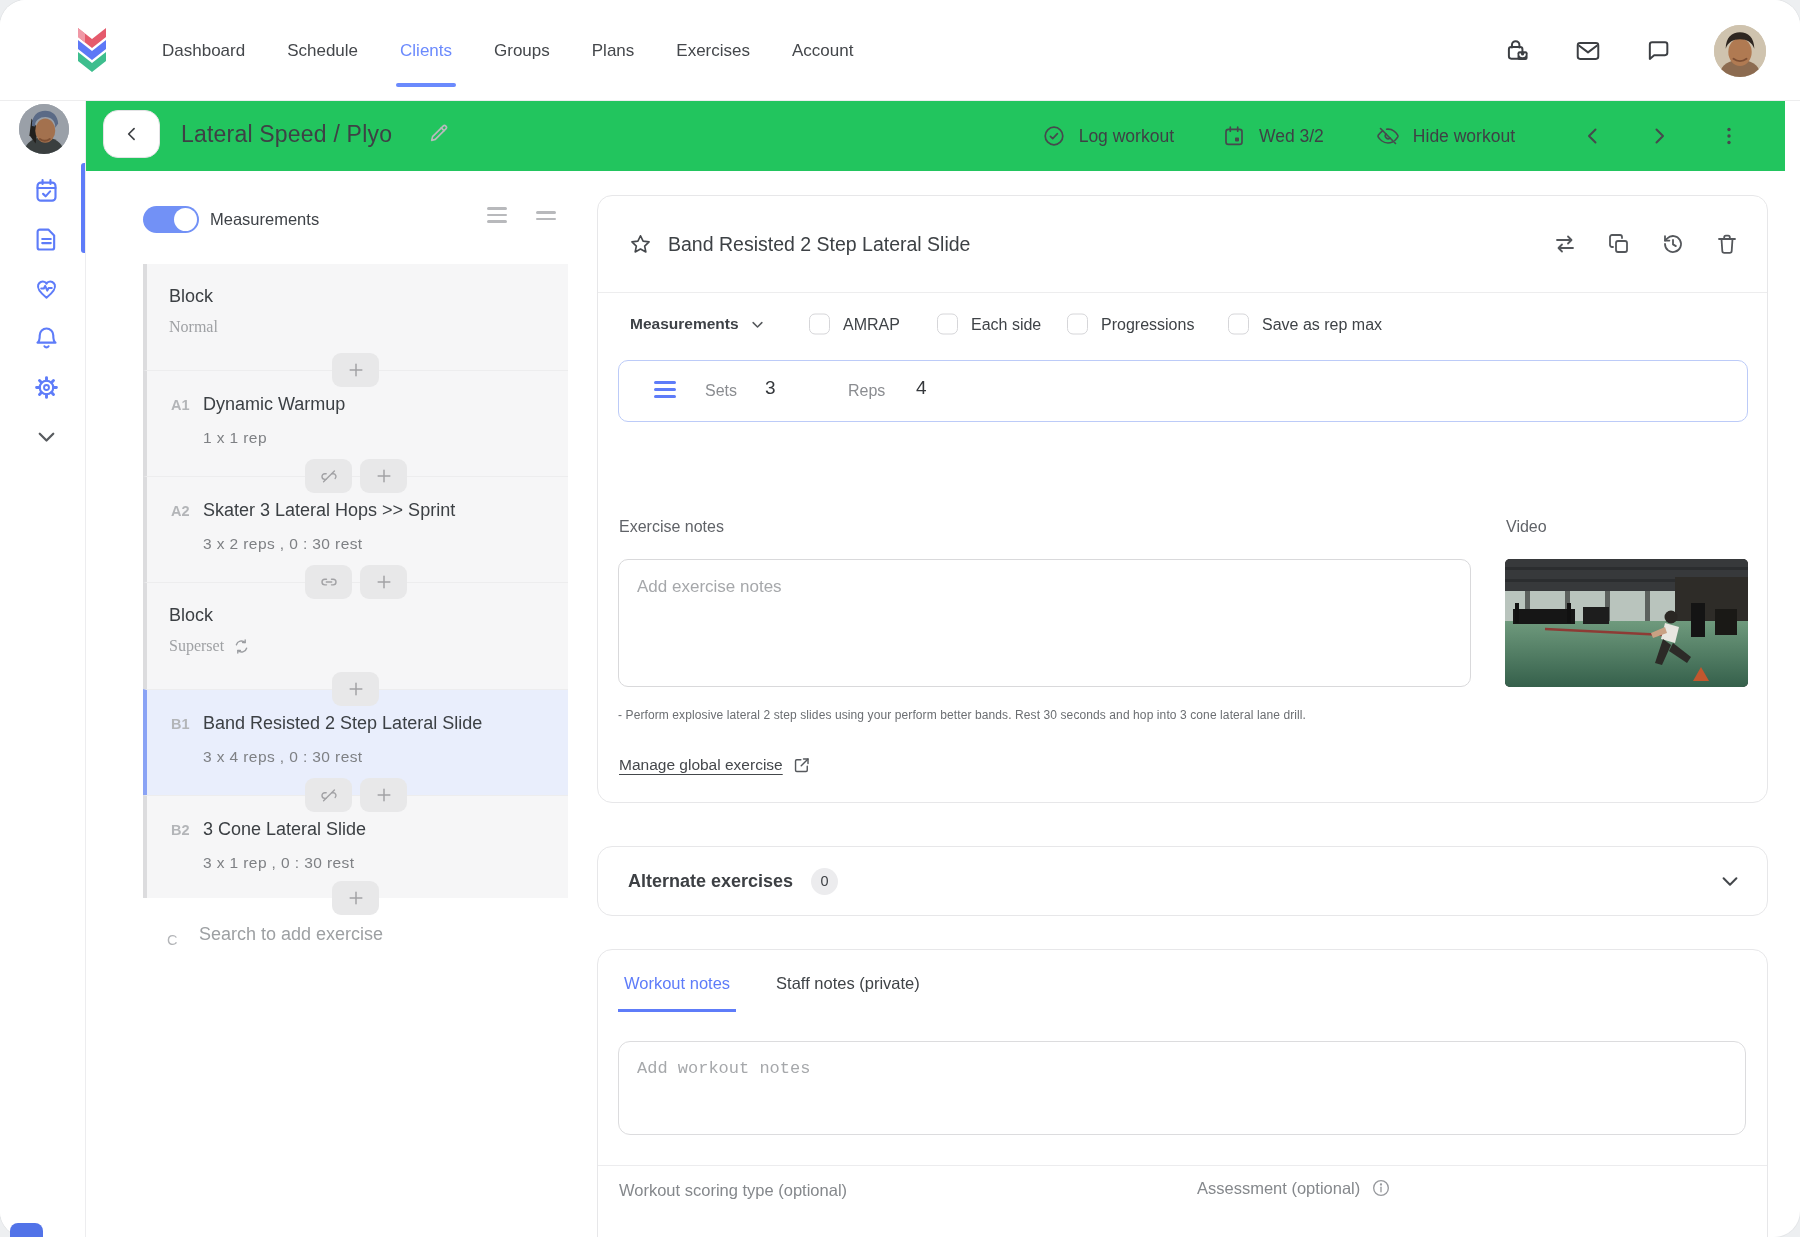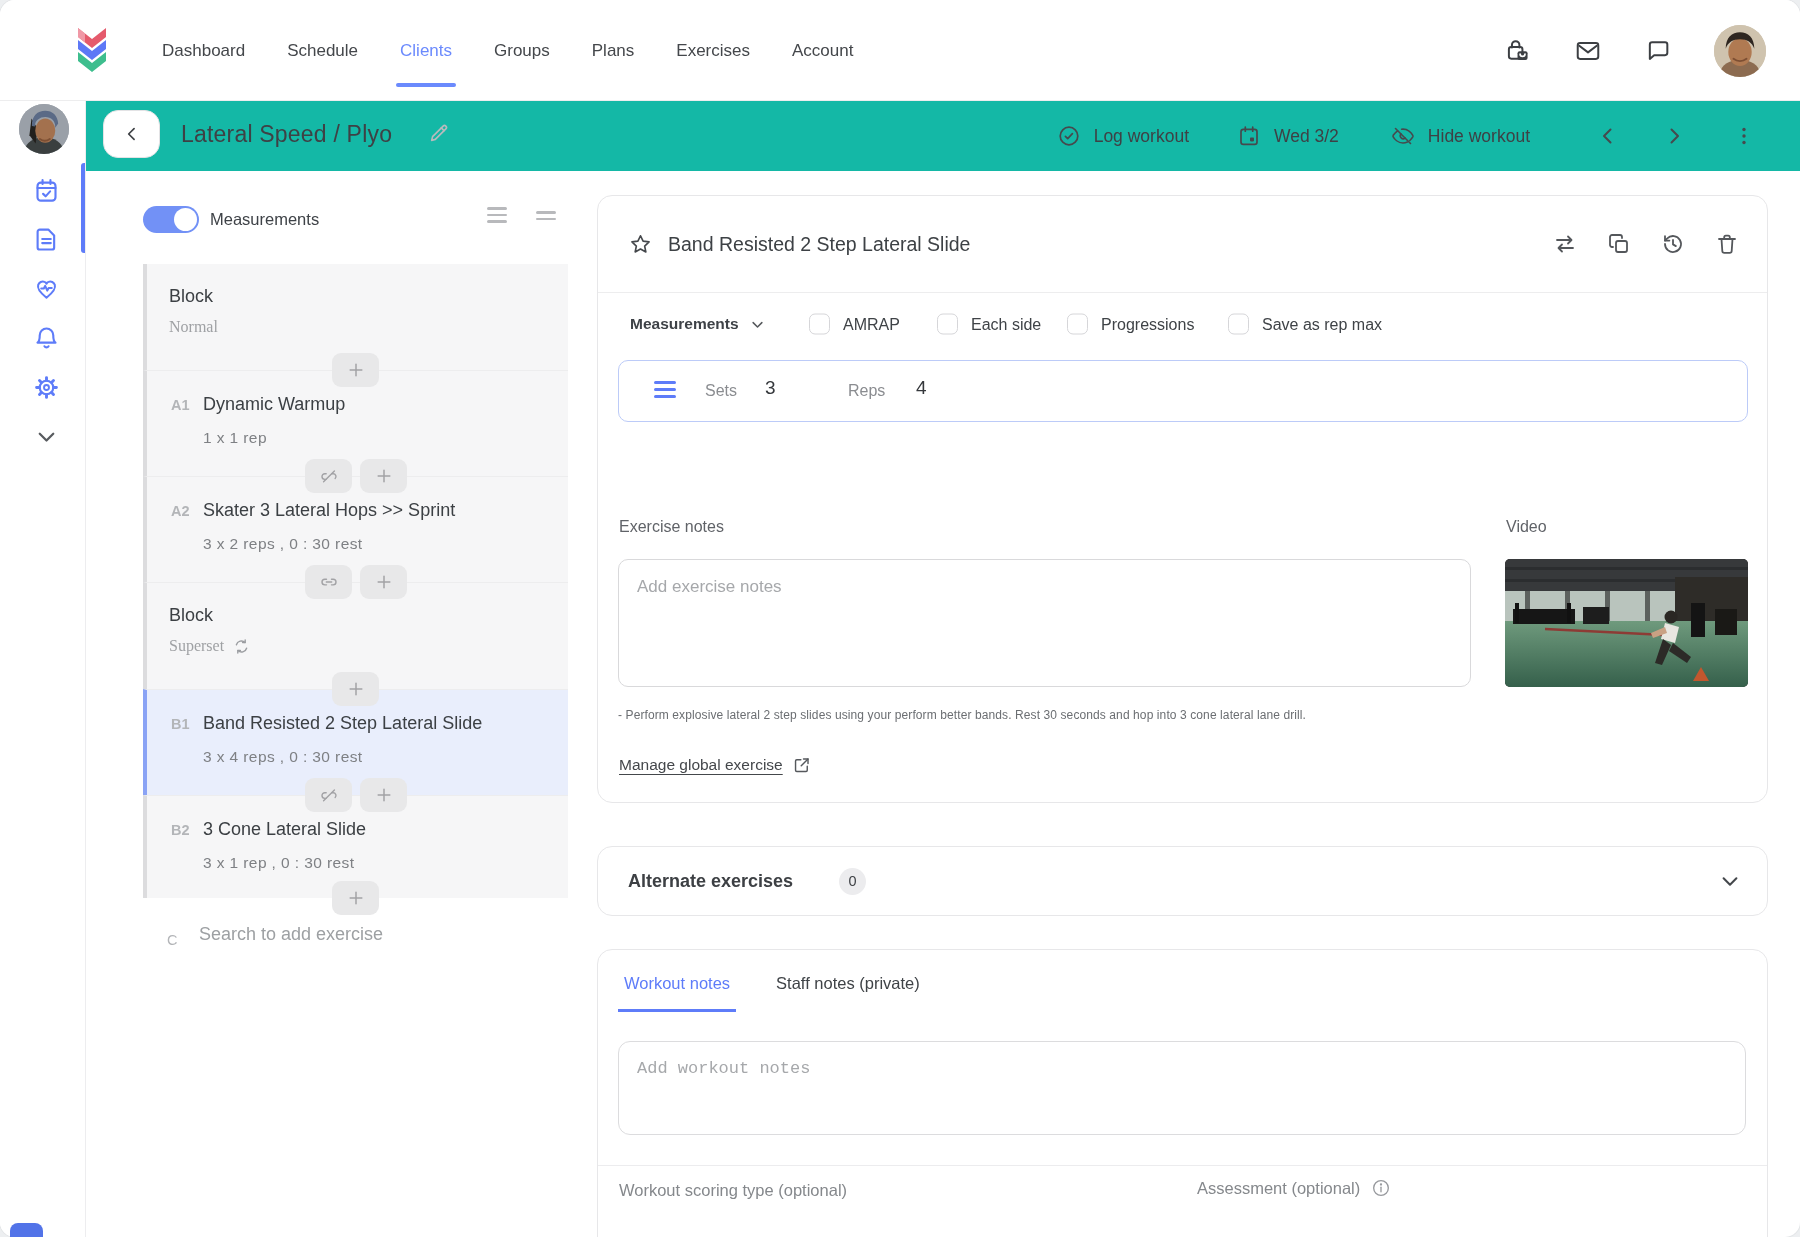--- a/index.html
+++ b/index.html
@@ -5,41 +5,41 @@
   * { margin:0; padding:0; box-sizing:border-box; }
   html,body { width:1800px; height:1237px; }
   body {
     position:relative; overflow:hidden;
     background:#edeff1;
     font-family:"Liberation Sans", sans-serif;
     color:#3f4347;
   }
   .window {
     position:absolute; inset:0;
-    background:#ffffff; border-radius:15px; overflow:hidden;
+    background:#ffffff; border-radius:26px; overflow:hidden;
     box-shadow:0 0 0 1px #e4e6e8;
   }
   
   .topnav { position:absolute; left:0; top:0; right:0; height:101px; background:#fff; border-bottom:1px solid #ededee; z-index:30; }
   .logo { position:absolute; left:70px; top:26px; width:44px; height:48px; }
   .navlinks { position:absolute; left:160px; top:0; height:101px; display:flex; align-items:center; gap:38px; }
   .navlink { font-size:17px; color:#44474b; cursor:pointer; position:relative; padding:8px 2px; }
   .navlink.active { color:#6b8afd; }
   .navlink.active::after { content:""; position:absolute; left:-2px; right:-2px; bottom:-18px; height:4px; border-radius:3px; background:#6b8afd; }
   .nav-right { position:absolute; right:34px; top:0; height:101px; display:flex; align-items:center; gap:42px; }
   .nav-ico { width:28px; height:28px; color:#3c3f43; }
   .avatar-top { width:52px; height:52px; border-radius:50%; overflow:hidden; background:#cfc3ae; }
   
   .rail { position:absolute; left:0; top:101px; bottom:0; width:86px; background:#fff; border-right:1px solid #ededef; z-index:20; }
   .rail-avatar { position:absolute; left:19px; top:3px; width:50px; height:50px; border-radius:50%; overflow:hidden; background:#9aa0a8; }
   .rail-ico { position:absolute; left:33px; width:27px; height:27px; color:#5e7cf9; }
   .rail-bar { position:absolute; right:0; top:62px; width:4px; height:90px; background:#5e7cf9; border-radius:3px 0 0 3px; }
   .rail-chev { color:#585b5f; }
   
-  .pagehead { position:absolute; left:86px; top:101px; right:0; height:70px; background:#14b8a6; z-index:10; }
+  .pagehead { position:absolute; left:86px; top:101px; right:15px; height:70px; background:#22c55e; z-index:10; }
   .backbtn { position:absolute; left:17px; top:9px; width:57px; height:48px; border:1px solid #e3e3e5; border-radius:15px; display:flex; align-items:center; justify-content:center; color:#3f4246; background:#fff; cursor:pointer; }
   .pagetitle { position:absolute; left:95px; top:20px; font-size:23px; letter-spacing:.2px; color:#3e4145; }
   .pencil { position:absolute; left:342px; top:21px; width:22px; height:22px; color:#b9babd; }
   .head-actions { position:absolute; right:44px; top:0; height:70px; display:flex; align-items:center; }
   .h-act { display:flex; align-items:center; gap:13px; font-size:17.5px; color:#3e4145; cursor:pointer; }
   .h-ico { width:24px; height:24px; color:#46494d; }
   .h-gap-a { margin-left:48px; } .h-gap-b { margin-left:52px; } .h-gap-c { margin-left:66px; } .h-gap-d { margin-left:42px; } .h-gap-e { margin-left:46px; }
   
   .toggle { position:absolute; left:143px; top:206px; width:56px; height:27px; border-radius:14px; background:#7291f6; cursor:pointer; }
   .toggle .knob { position:absolute; right:2px; top:2px; width:23px; height:23px; border-radius:50%; background:#fff; }
@@ -61,21 +61,21 @@
   .ex-detail { position:absolute; left:56px; top:58px; font-size:15.5px; color:#7e8084; letter-spacing:.4px; }
   .listbtn { position:absolute; width:47px; height:34px; border-radius:9px; background:#e8e8e9; display:flex; align-items:center; justify-content:center; color:#a2a2a5; cursor:pointer; z-index:5; }
   .listbtn svg { width:20px; height:20px; }
   .c-row { position:relative; margin-top:24px; height:40px; }
   .c-tag { position:absolute; left:24px; top:10px; font-size:14.5px; color:#b3b5b8; }
   .c-input { position:absolute; left:56px; top:2px; width:330px; border:none; outline:none; background:transparent; font-size:18px; font-family:inherit; color:#3c4044; }
   .c-input::placeholder { color:#9da0a3; }
   
   .card { position:absolute; left:597px; width:1171px; background:#fff; border:1px solid #e7e7e9; border-radius:15px; }
   .card1 { top:195px; height:608px; }
-  .card2 { top:846px; height:70px; display:flex; align-items:center; padding:0 26px 0 30px; cursor:pointer;gap:28px; }
+  .card2 { top:846px; height:70px; display:flex; align-items:center; padding:0 26px 0 30px; cursor:pointer; }
   .card3 { top:949px; height:330px; }
   
   .ex-head { position:absolute; left:0; right:0; top:0; height:97px; border-bottom:1px solid #ededee; display:flex; align-items:center; padding:0 28px 0 30px; }
   .star { width:25px; height:25px; color:#45484c; cursor:pointer; }
   .ex-title { margin-left:15px; font-size:19.5px; color:#3d4145; }
   .ex-head .spacer { flex:1; }
   .chip-ico { width:24px; height:24px; color:#54575b; cursor:pointer; margin-left:30px; }
   .mrow { position:absolute; left:0; right:0; top:97px; height:62px; }
   .mdrop { position:absolute; left:32px; top:50%; transform:translateY(-50%); display:flex; align-items:center; gap:11px; font-size:15.5px; font-weight:bold; color:#3e4247; cursor:pointer; }
   .mdrop svg { width:15px; height:15px; color:#55585c; }

